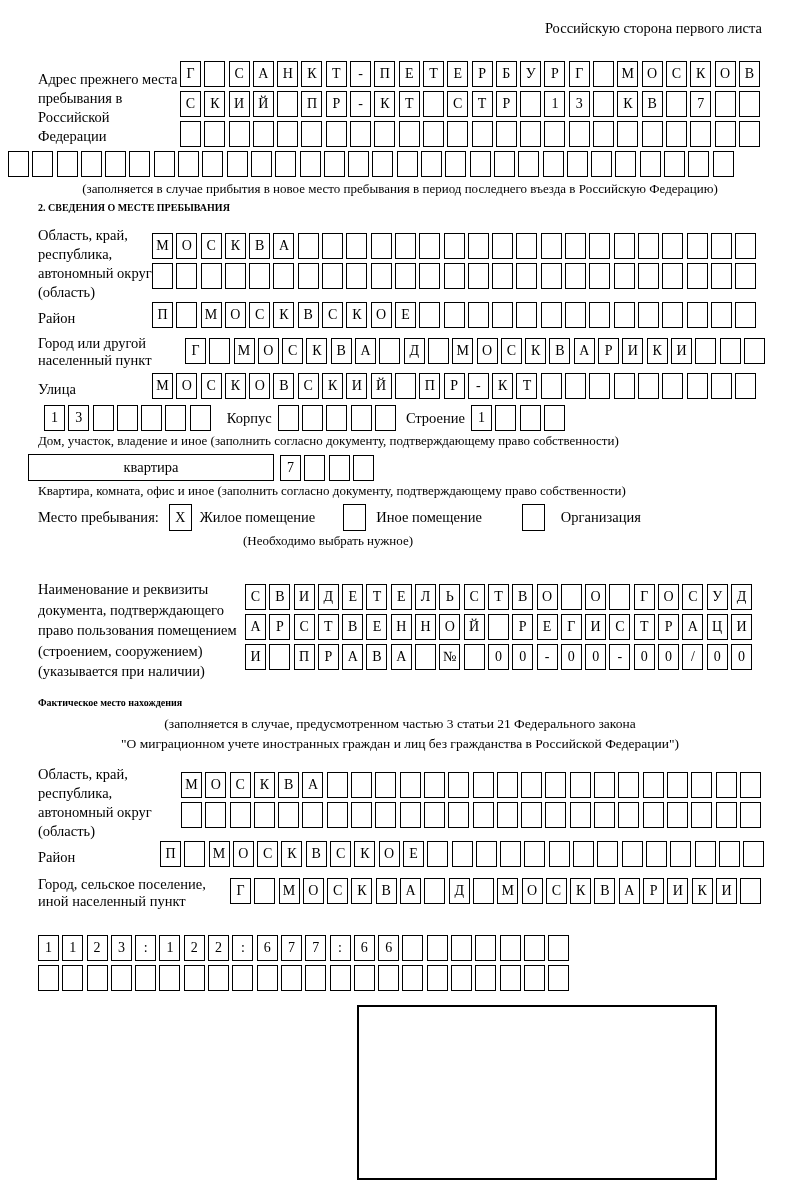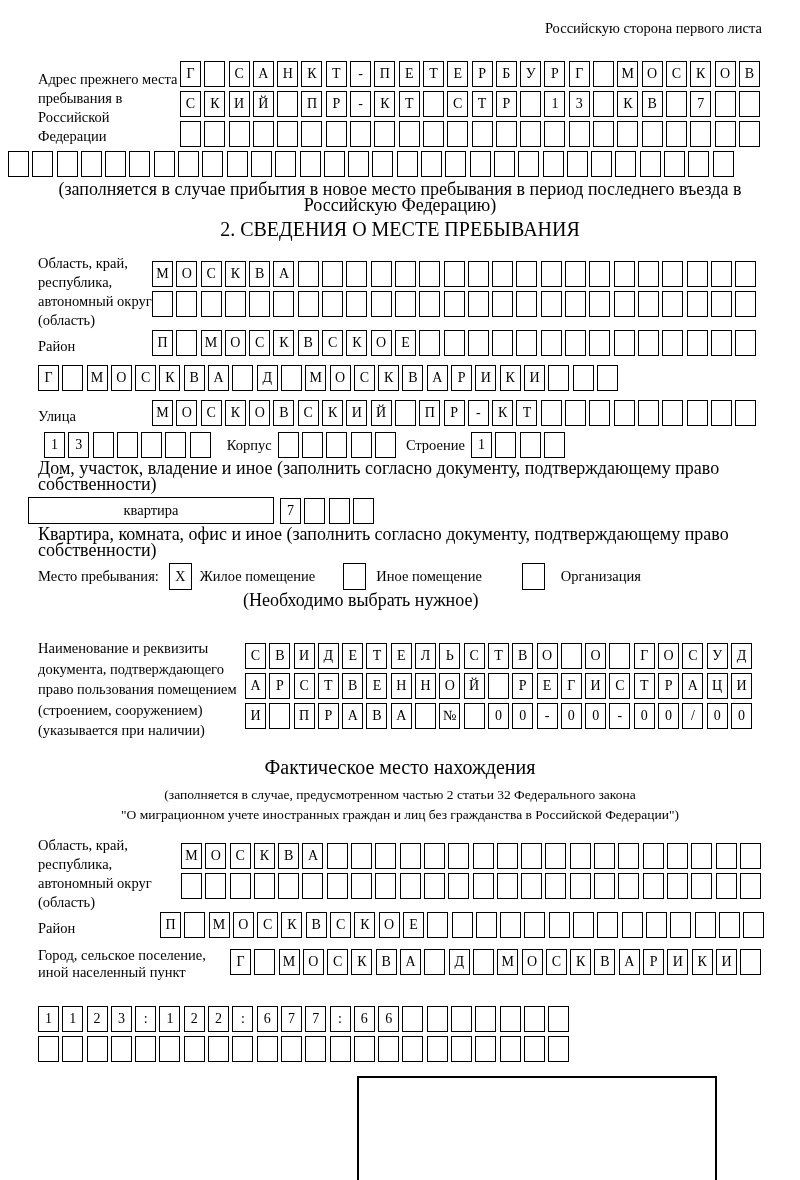--- a/index.html
+++ b/index.html
@@ -12,23 +12,23 @@
   .top-note{text-align:right;margin-bottom:24px;font-size:14.5px}
   .field{display:flex;align-items:center}
   .flabel{flex:0 0 auto;line-height:19px;padding-top:3px}
   .rows{display:flex;flex-direction:column}
   .cellrow{display:flex;gap:3.3px;margin-bottom:4px}
   .cell{
     flex:0 0 21px;width:21px;height:26px;border:1.5px solid #000;
     display:flex;align-items:center;justify-content:center;
     font-size:14px;line-height:1;
   }
-  .caption{font-size:18px;line-height:16px;margin:2px 0 5px 0}
+  .caption{font-size:13px;line-height:16px;margin:2px 0 5px 0}
   .caption.center{text-align:center}
-  .sec-title{text-align:center;font-weight:normal;font-size:20px;margin:4px 0 10px 0}
+  .sec-title{text-align:left;font-weight:bold;font-size:10px;margin:4px 0 10px 0}
   .lh17{line-height:17px}
   .widebox{height:27px;border:1.6px solid #000;display:flex;align-items:center;justify-content:center;flex:0 0 auto}
   .inline-row{display:flex;align-items:center}
   .chk{
     flex:0 0 23px;width:23px;height:27px;border:1.6px solid #000;
     display:flex;align-items:center;justify-content:center;font-size:14px;
   }
   .note-center{text-align:center;font-size:13.5px;line-height:20px}
   .stamp-box{width:360px;height:175px;border:2px solid #000;margin-left:319px;margin-top:2px}
   .mb0{margin-bottom:0}
@@ -244,20 +244,21 @@
         <div class="cell"></div>
         <div class="cell"></div>
         <div class="cell"></div>
         <div class="cell"></div>
         <div class="cell"></div>
       </div>
     </div>
 </div>
 
 <div class="field" style="min-height:36px">
+  <div class="flabel lh17" style="width:147px">Город или другой населенный пункт</div>
   <div class="rows">
       <div class="cellrow mb0">
         <div class="cell">Г</div>
         <div class="cell"></div>
         <div class="cell">М</div>
         <div class="cell">О</div>
         <div class="cell">С</div>
         <div class="cell">К</div>
         <div class="cell">В</div>
         <div class="cell">А</div>
@@ -433,21 +434,21 @@
         <div class="cell">0</div>
         <div class="cell">0</div>
         <div class="cell">/</div>
         <div class="cell">0</div>
         <div class="cell">0</div>
       </div>
   </div>
 </div>
 
 <div class="sec-title" style="margin-top:4px;margin-bottom:6px">Фактическое место нахождения</div>
-<div class="note-center">(заполняется в случае, предусмотренном частью 2 статьи 32 Федерального закона</div>
+<div class="note-center">(заполняется в случае, предусмотренном частью 3 статьи 21 Федерального закона</div>
 <div class="note-center" style="margin-bottom:8px">"О миграционном учете иностранных граждан и лиц без гражданства в Российской Федерации")</div>
 
 <div class="field" style="min-height:72px">
   <div class="flabel" style="width:143px">Область, край, республика, автономный округ (область)</div>
   <div class="rows">
     <div class="cellrow">
         <div class="cell">М</div>
         <div class="cell">О</div>
         <div class="cell">С</div>
         <div class="cell">К</div>

